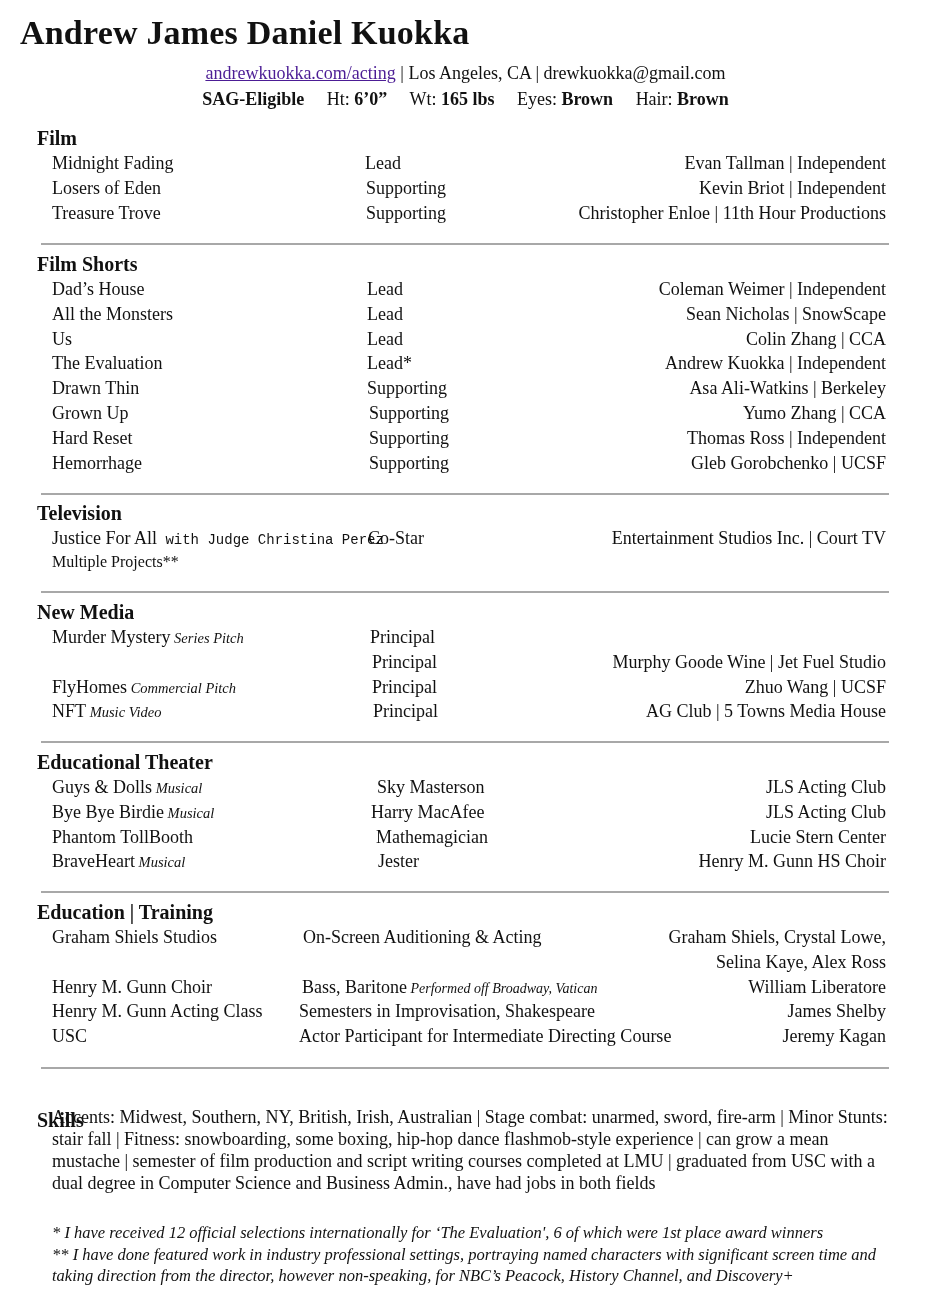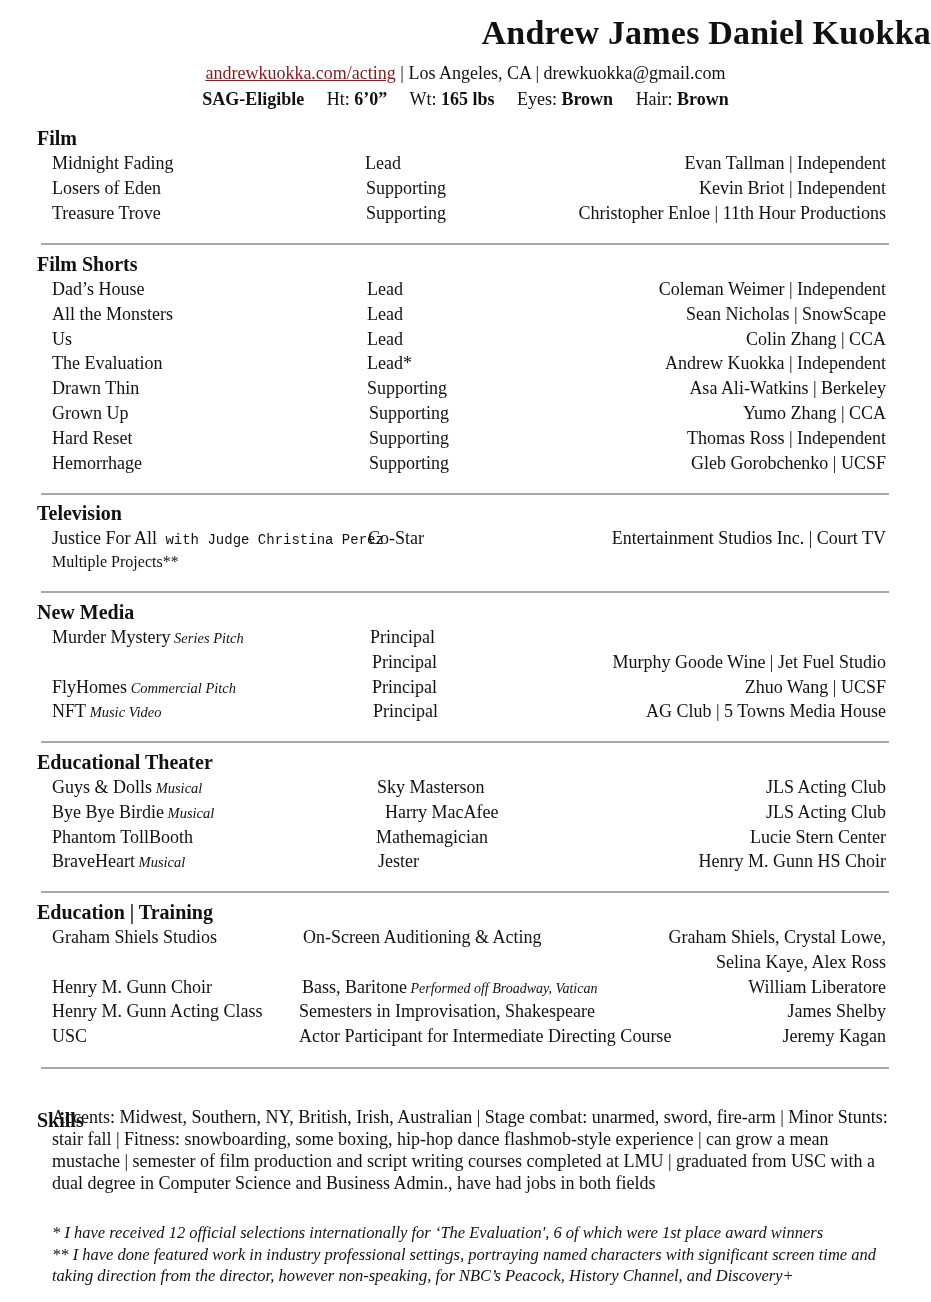--- a/index.html
+++ b/index.html
@@ -7,27 +7,27 @@
     body {
       font-family: "Liberation Serif", "DejaVu Serif", serif;
       color: #111;
       position: relative;
       overflow: hidden;
     }
     .page { position: absolute; left: 0; top: 0; width: 931px; height: 1302px; }
 
     .name {
       position: absolute; left: 0; right: 0; top: 14px;
-      text-align: right; font-weight: bold; font-size: 34px; letter-spacing: 0.2px;
+      text-align: left; font-weight: bold; font-size: 34px; letter-spacing: 0.2px; padding-left: 20px;
     }
     .contact {
       position: absolute; left: 0; right: 0; top: 63px;
       text-align: center; font-size: 18px;
     }
-    .contact a { color: #7f1d1d; text-decoration: underline; }
+    .contact a { color: #4c1d95; text-decoration: underline; }
     .stats {
       position: absolute; left: 0; right: 0; top: 89px;
       text-align: center; font-size: 18px;
     }
     .stats span.gap { display: inline-block; width: 18px; }
     .b { font-weight: bold; }
 
     .section { position: absolute; left: 37px; width: 852px; }
     .sec-title { font-weight: bold; font-size: 20px; height: 25px; line-height: 25px; }
     .row { position: relative; height: 24.8px; font-size: 18px; line-height: 24.8px; }
@@ -169,21 +169,21 @@
 
   <div class="section" style="top:750px;">
     <div class="sec-title">Educational Theater</div>
     <div class="row">
       <span class="c1"><span>Guys &amp; Dolls</span><span class="ital"> Musical</span></span>
       <span class="c2" style="left:340px">Sky Masterson</span>
       <span class="c3">JLS Acting Club</span>
     </div>
     <div class="row">
       <span class="c1"><span>Bye Bye Birdie</span><span class="ital"> Musical</span></span>
-      <span class="c2" style="left:348px">Harry MacAfee</span>
+      <span class="c2" style="left:334px">Harry MacAfee</span>
       <span class="c3">JLS Acting Club</span>
     </div>
     <div class="row">
       <span class="c1"><span>Phantom TollBooth</span><span class="ital"></span></span>
       <span class="c2" style="left:339px">Mathemagician</span>
       <span class="c3">Lucie Stern Center</span>
     </div>
     <div class="row">
       <span class="c1"><span>BraveHeart</span><span class="ital"> Musical</span></span>
       <span class="c2" style="left:341px">Jester</span>

